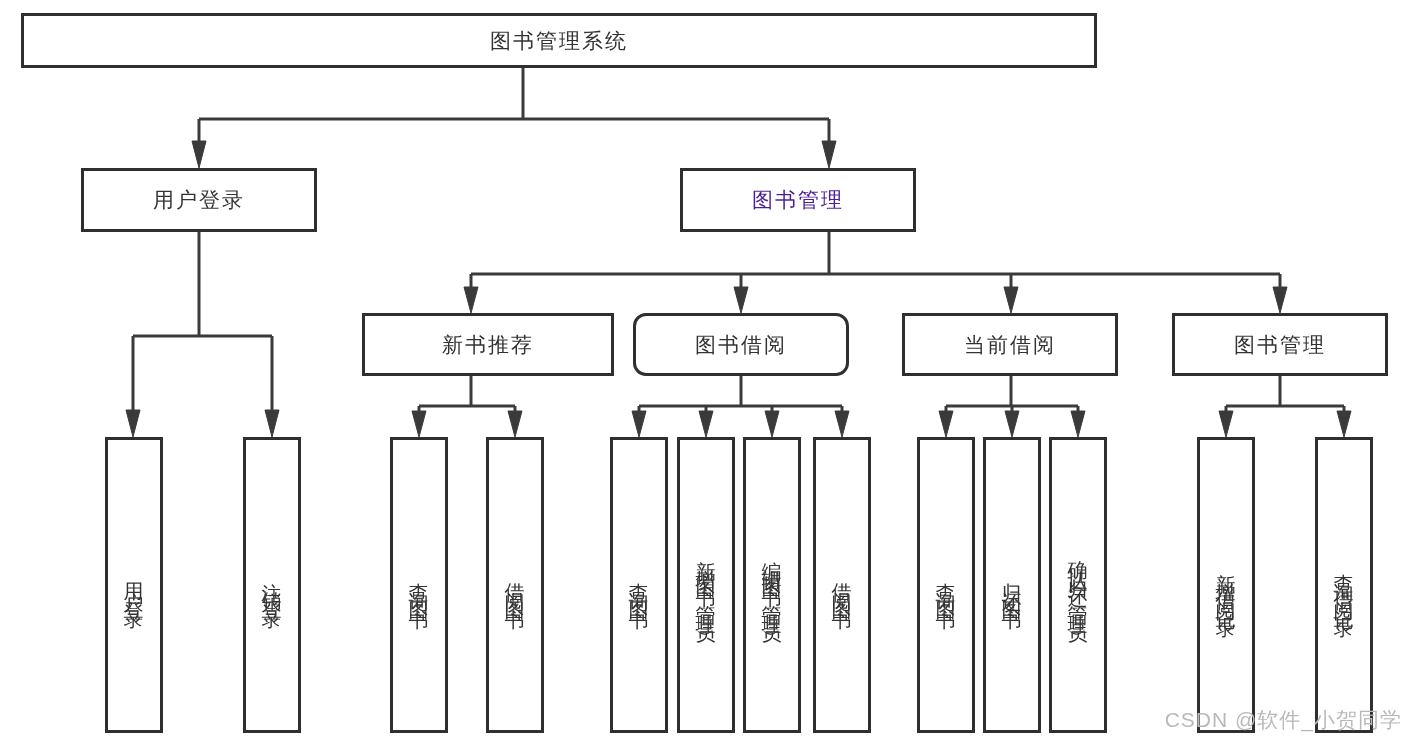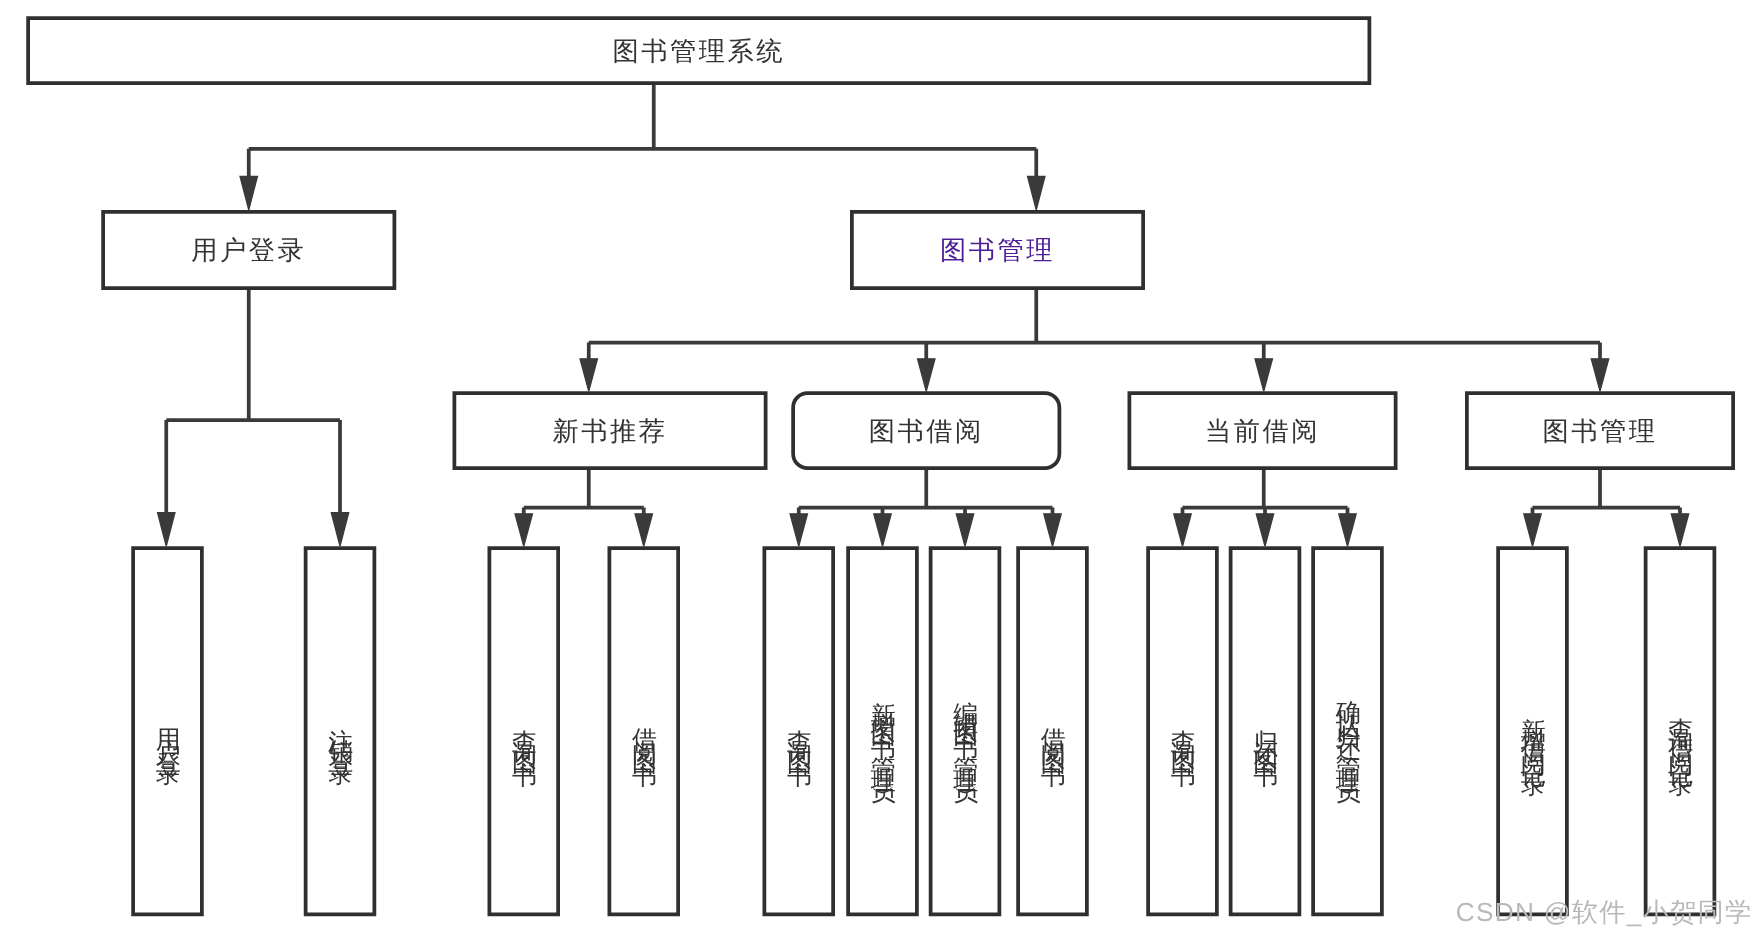--- a/index.html
+++ b/index.html
@@ -24,21 +24,21 @@
   .leaf{width:58px;height:296px;top:437px;}
   .leaf span{
     writing-mode:vertical-rl;
     font-size:20px;
     letter-spacing:9px;
     line-height:1.1;
     color:#333333;
   }
   #watermark{
     position:absolute;
-    right:3px;bottom:3px;
+    right:3px;bottom:13px;
     font-size:21px;
     color:#b9b9b9;
     letter-spacing:1px;
     z-index:5;
     white-space:nowrap;
   }
 </style>
 </head>
 <body>
 

